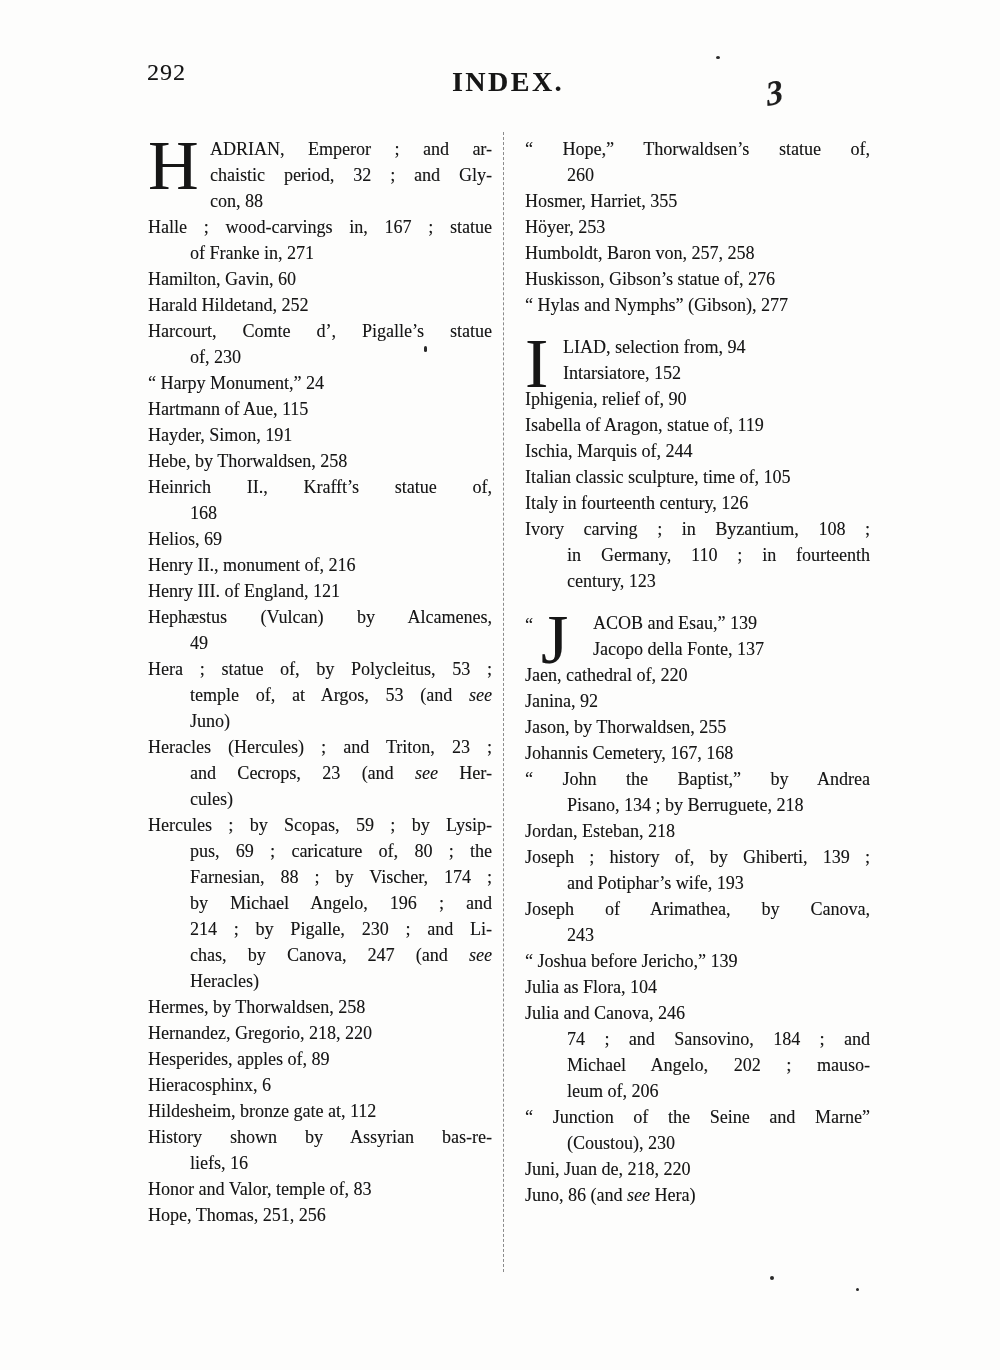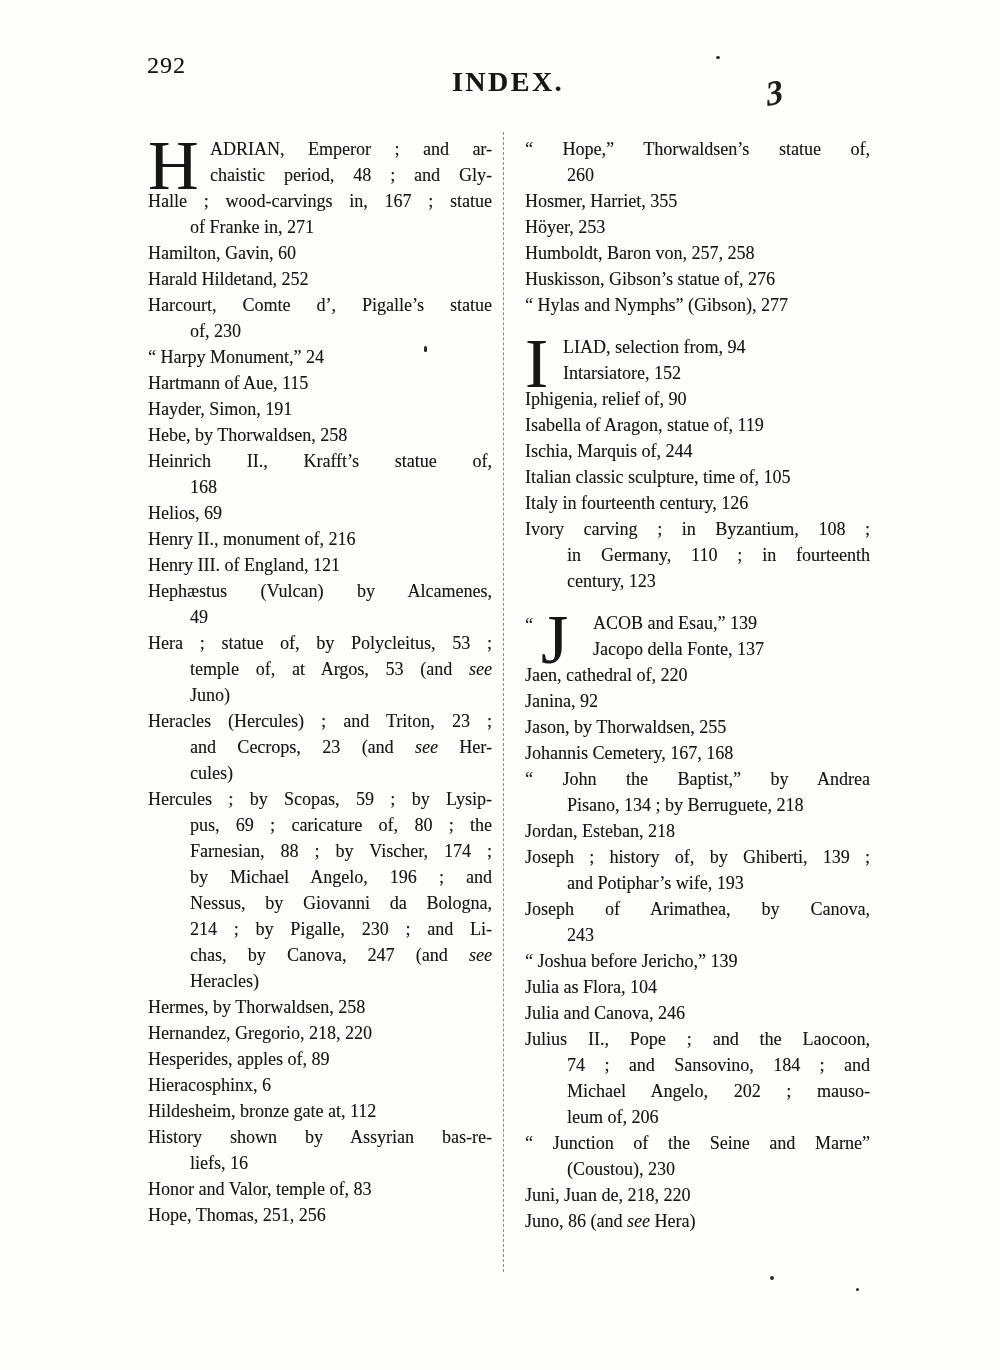--- a/index.html
+++ b/index.html
@@ -14,21 +14,21 @@
     background: #fdfdfc;
     overflow: hidden;
     font-family: "Liberation Serif", "DejaVu Serif", serif;
     color: #161616;
   }
   .ink { text-shadow: 0.3px 0.3px 0 rgba(10,10,10,0.35); }
 
   .page-number {
     position: absolute;
     left: 147px;
-    top: 52px;
+    top: 59px;
     font-size: 24px;
     letter-spacing: 1px;
   }
   .page-title {
     position: absolute;
     left: 508px;
     top: 66px;
     transform: translateX(-50%);
     font-size: 28px;
     letter-spacing: 2.5px;
@@ -100,21 +100,22 @@
   <span class="page-number">292</span>
   <span class="page-title">INDEX.</span>
   <span class="folio-mark">3</span>
 
   <div class="column-divider"></div>
 
   <div class="column col-0">
       <div class="entry cap-block" style="padding-left: 62px;">
         <span class="dropcap">H</span>
         <div class="line j">ADRIAN, Emperor ; and ar-</div>
-        <div class="line j">chaistic period, 48 ; and Gly-</div>
+        <div class="line j">chaistic period, 32 ; and Gly-</div>
+        <div class="line">con, 88</div>
       </div>
       <div class="entry">
         <div class="line j first">Halle ; wood-carvings in, 167 ; statue</div>
         <div class="line">of Franke in, 271</div>
       </div>
       <div class="entry">
         <div class="line first">Hamilton, Gavin, 60</div>
       </div>
       <div class="entry">
         <div class="line first">Harald Hildetand, 252</div>
@@ -160,21 +161,20 @@
       <div class="entry">
         <div class="line j first">Heracles (Hercules) ; and Triton, 23 ;</div>
         <div class="line j">and Cecrops, 23 (and <i>see</i> Her-</div>
         <div class="line">cules)</div>
       </div>
       <div class="entry">
         <div class="line j first">Hercules ; by Scopas, 59 ; by Lysip-</div>
         <div class="line j">pus, 69 ; caricature of, 80 ; the</div>
         <div class="line j">Farnesian, 88 ; by Vischer, 174 ;</div>
         <div class="line j">by Michael Angelo, 196 ; and</div>
-        <div class="line j">Nessus, by Giovanni da Bologna,</div>
         <div class="line j">214 ; by Pigalle, 230 ; and Li-</div>
         <div class="line j">chas, by Canova, 247 (and <i>see</i></div>
         <div class="line">Heracles)</div>
       </div>
       <div class="entry">
         <div class="line first">Hermes, by Thorwaldsen, 258</div>
       </div>
       <div class="entry">
         <div class="line first">Hernandez, Gregorio, 218, 220</div>
       </div>
@@ -279,21 +279,20 @@
       <div class="entry">
         <div class="line first">“ Joshua before Jericho,” 139</div>
       </div>
       <div class="entry">
         <div class="line first">Julia as Flora, 104</div>
       </div>
       <div class="entry">
         <div class="line first">Julia and Canova, 246</div>
       </div>
       <div class="entry">
-        <div class="line j first">Julius II., Pope ; and the Laocoon,</div>
         <div class="line j">74 ; and Sansovino, 184 ; and</div>
         <div class="line j">Michael Angelo, 202 ; mauso-</div>
         <div class="line">leum of, 206</div>
       </div>
       <div class="entry">
         <div class="line j first">“ Junction of the Seine and Marne”</div>
         <div class="line">(Coustou), 230</div>
       </div>
       <div class="entry">
         <div class="line first">Juni, Juan de, 218, 220</div>

